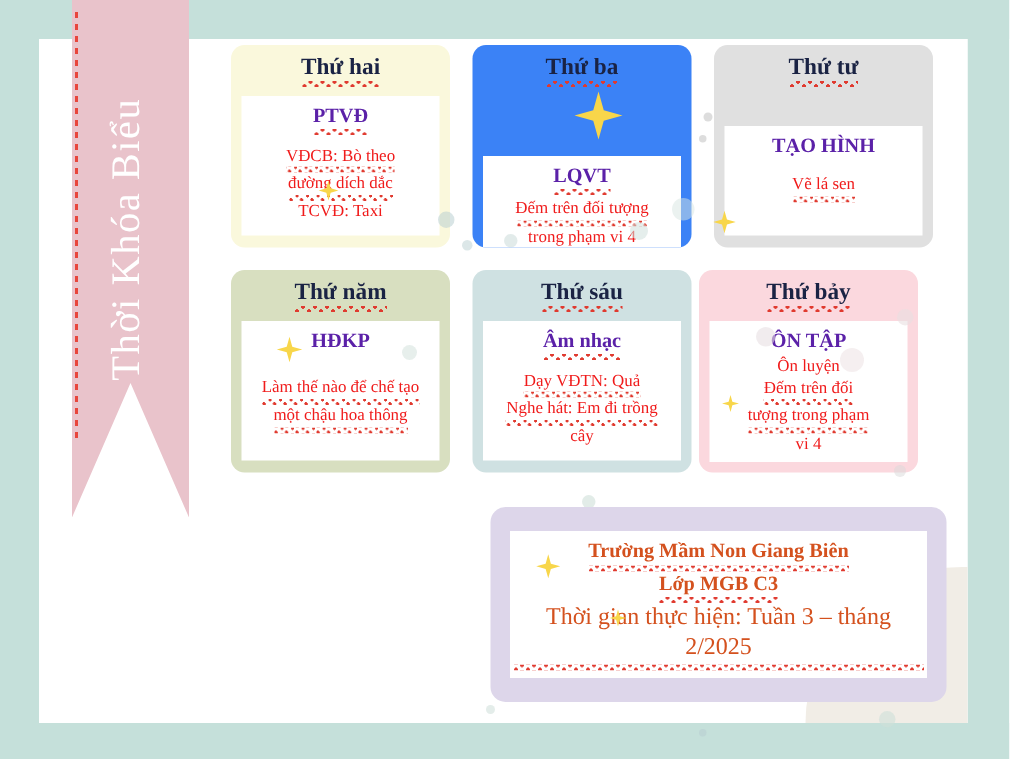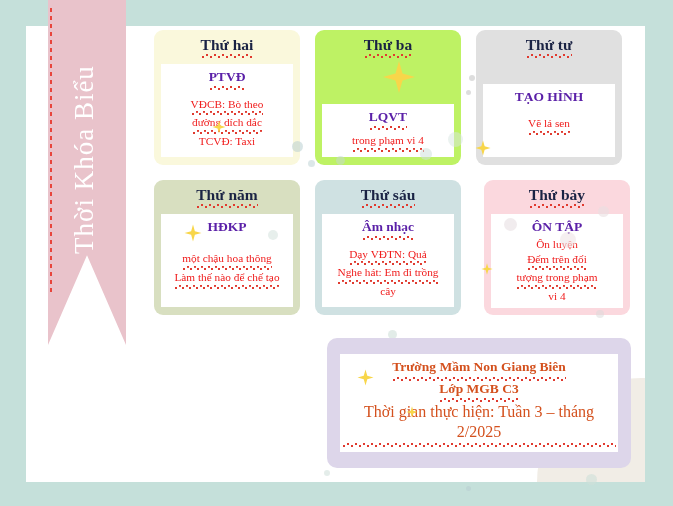--- a/index.html
+++ b/index.html
@@ -161,21 +161,21 @@
     margin-top: 0px;
   }
   .spacer { flex: 1; }
 
   
   #card-0 { left: 154px; top: 30px;  width: 146px; height: 135px; }
   #card-1 { left: 315px; top: 30px;  width: 146px; height: 135px; }
   #card-2 { left: 476px; top: 30px;  width: 146px; height: 135px; }
   #card-3 { left: 154px; top: 180px; width: 146px; height: 135px; }
   #card-4 { left: 315px; top: 180px; width: 146px; height: 135px; }
-  #card-5 { left: 484px; top: 180px; width: 146px; height: 135px; }
+  #card-5 { left: 466px; top: 180px; width: 146px; height: 135px; }
 
   
   #footer-card {
     position: absolute;
     left: 318px; top: 338px;
     width: 304px; height: 130px;
     background: #ddd6ea;
     border-radius: 10px;
     box-sizing: border-box;
     padding: 16px 13px;
@@ -284,32 +284,36 @@
         <span>đường dích dắc</span>
         <span class="squig"></span>
       </div>
       <div class="detail">
         <span>TCVĐ:  Taxi</span>
       </div>
       <div class="spacer"></div>
     </div>
   </div>
 
-  <div class="card" id="card-1" style="background: #bef264; gap: 40px;">
+  <div class="card" id="card-1" style="background: #3b82f6; gap: 40px;">
     <div class="card-head">
       <span>Thứ ba</span>
       <span class="squig"></span>
     </div>
     <div class="panel">
       <div class="subject">
         <span>LQVT</span>
         <span class="squig"></span>
       </div>
       <div class="spacer"></div>
       <div class="detail">
+        <span>Đếm  trên đối tượng</span>
+        <span class="squig"></span>
+      </div>
+      <div class="detail">
         <span>trong phạm vi 4</span>
         <span class="squig"></span>
       </div>
       <div class="spacer"></div>
     </div>
   </div>
 
   <div class="card" id="card-2" style="background: rgb(224, 224, 224); gap: 20px;">
     <div class="card-head">
       <span>Thứ tư</span>
@@ -333,25 +337,25 @@
     <div class="card-head">
       <span>Thứ năm</span>
       <span class="squig"></span>
     </div>
     <div class="panel">
       <div class="subject">
         <span>HĐKP</span>
       </div>
       <div class="spacer"></div>
       <div class="detail">
+        <span>Làm  thế nào để chế tạo</span>
+        <span class="squig"></span>
+      </div>
+      <div class="detail">
         <span>một chậu hoa thông</span>
-        <span class="squig"></span>
-      </div>
-      <div class="detail">
-        <span>Làm  thế nào để chế tạo</span>
         <span class="squig"></span>
       </div>
       <div class="spacer"></div>
     </div>
   </div>
 
   <div class="card" id="card-4" style="background: rgb(207, 225, 226);">
     <div class="card-head">
       <span>Thứ sáu</span>
       <span class="squig"></span>

